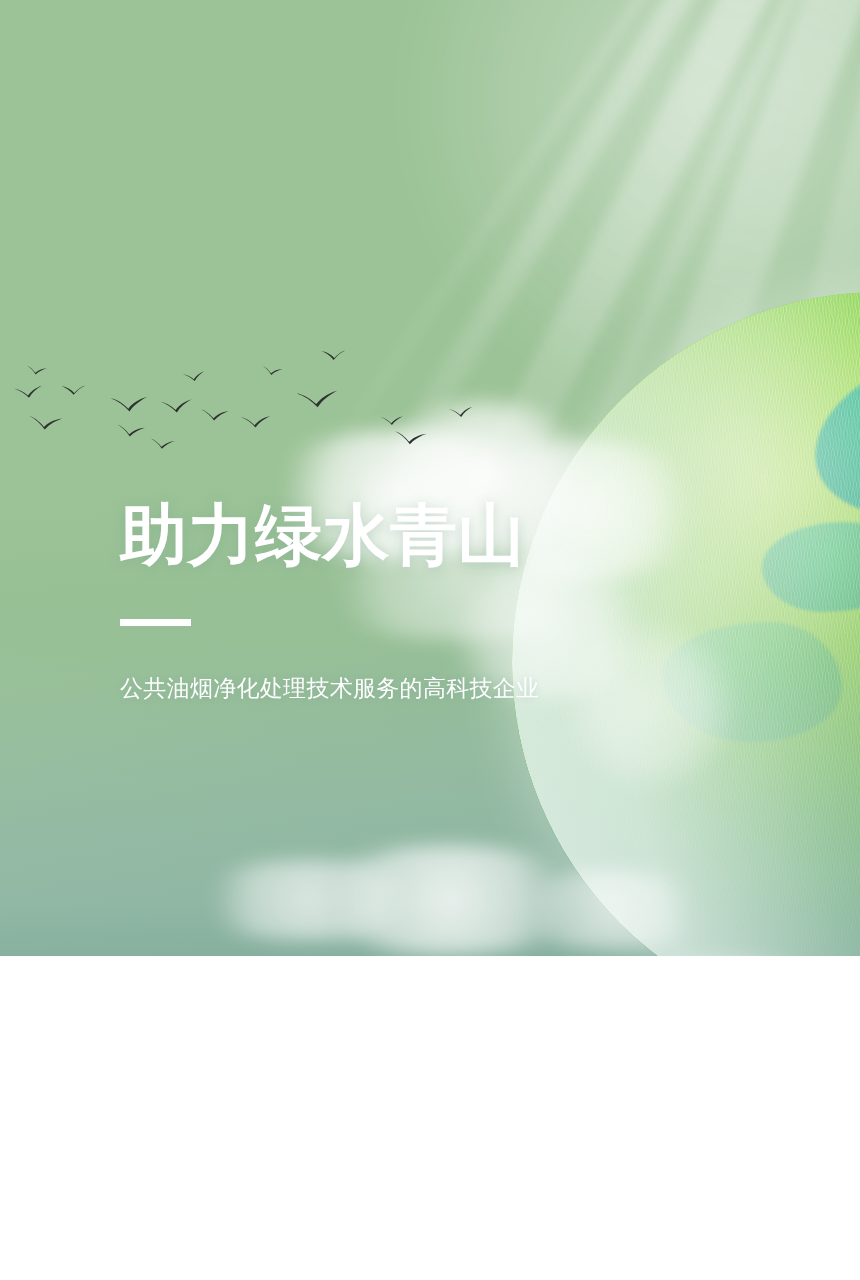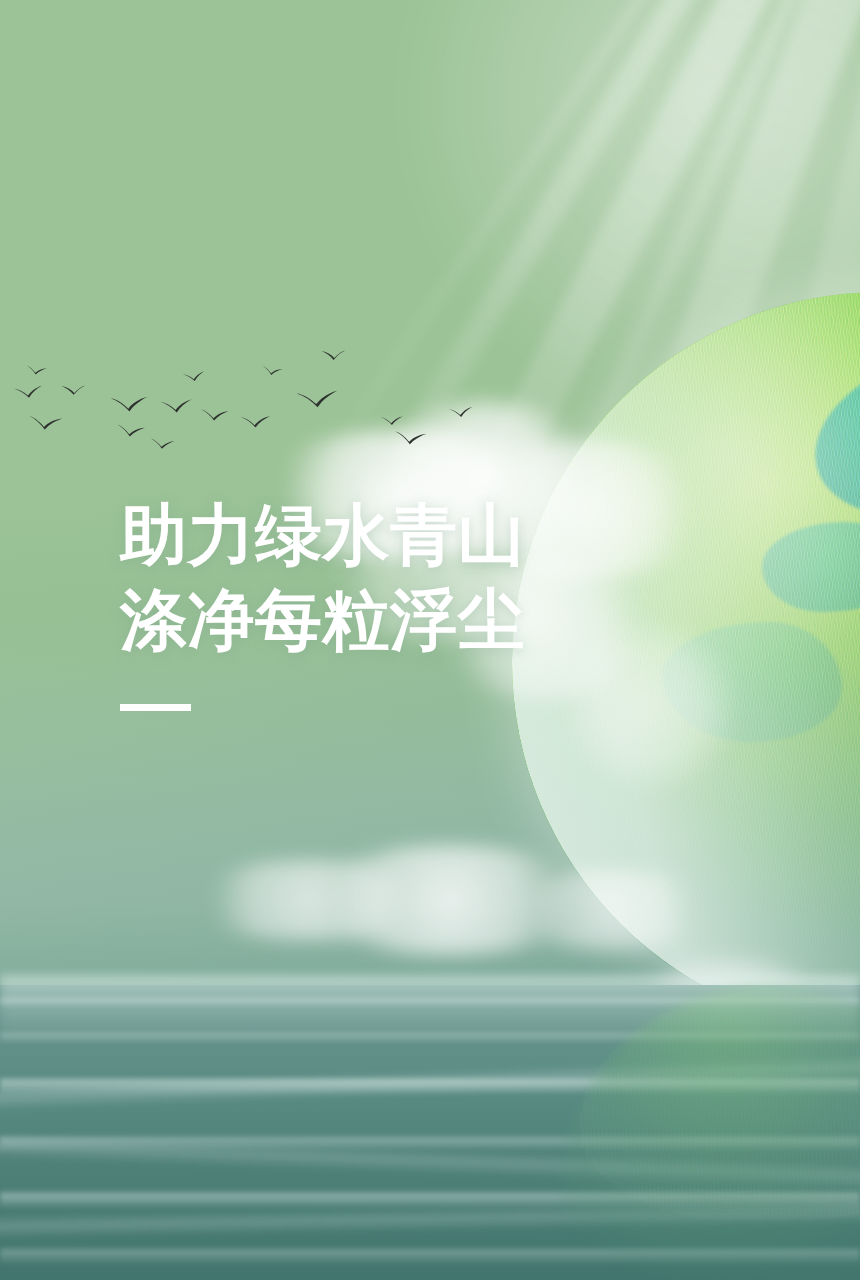--- a/index.html
+++ b/index.html
@@ -8,21 +8,21 @@
     padding: 0;
     background: #ffffff;
   }
   body {
     font-family: "Liberation Sans", "DejaVu Sans", sans-serif;
   }
 
   .banner {
     position: relative;
     width: 860px;
-    height: 1280px;
+    height: 956px;
     overflow: hidden;
     background: #4d7c0f;
   }
 
   
   .sky {
     position: absolute;
     left: 0; top: 0;
     width: 860px;
     height: 1000px;
@@ -395,19 +395,19 @@
   <div class="water">
     <div class="ripples"></div>
     <div class="ripples-soft"></div>
   </div>
   <div class="reflection"></div>
   <div class="reflection-grass"></div>
   <div class="water-mist"></div>
 
   <div class="copy">
     <h1 class="headline">助力绿水青山</h1>
-    <h1 class="headline">涤净每粒浮尘</h1>
     <div class="divider"></div>
     <div class="sub-block">
+      <p class="subtitle">公共油烟净化处理技术服务的高科技企业</p>
     </div>
   </div>
 
 </div>
 
 </body></html>

